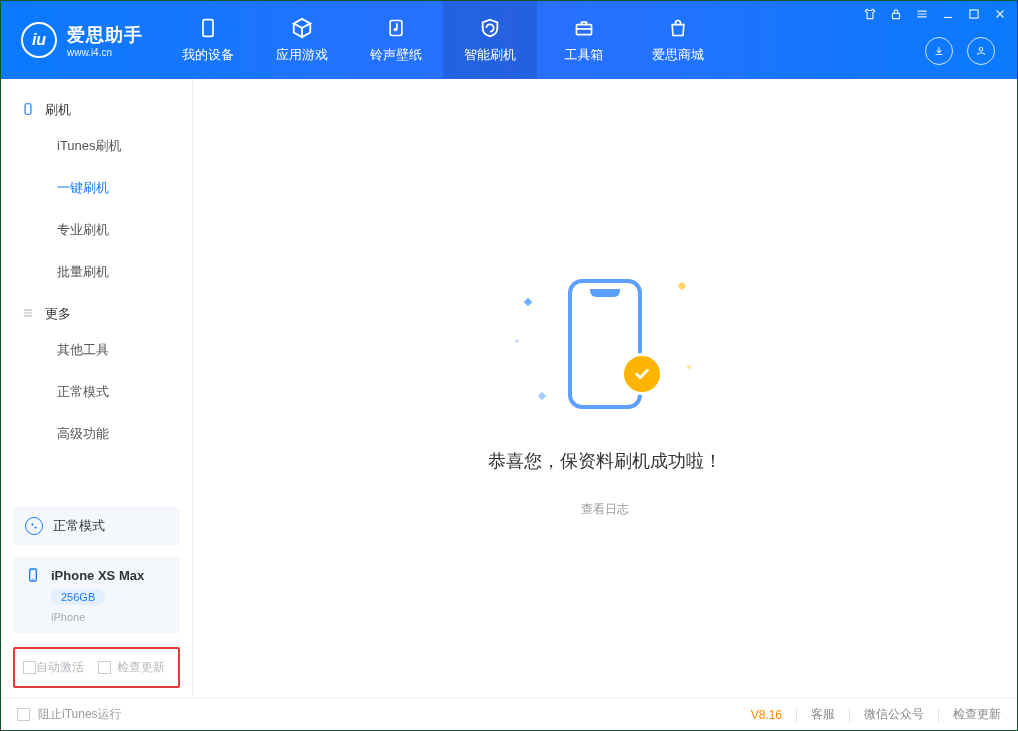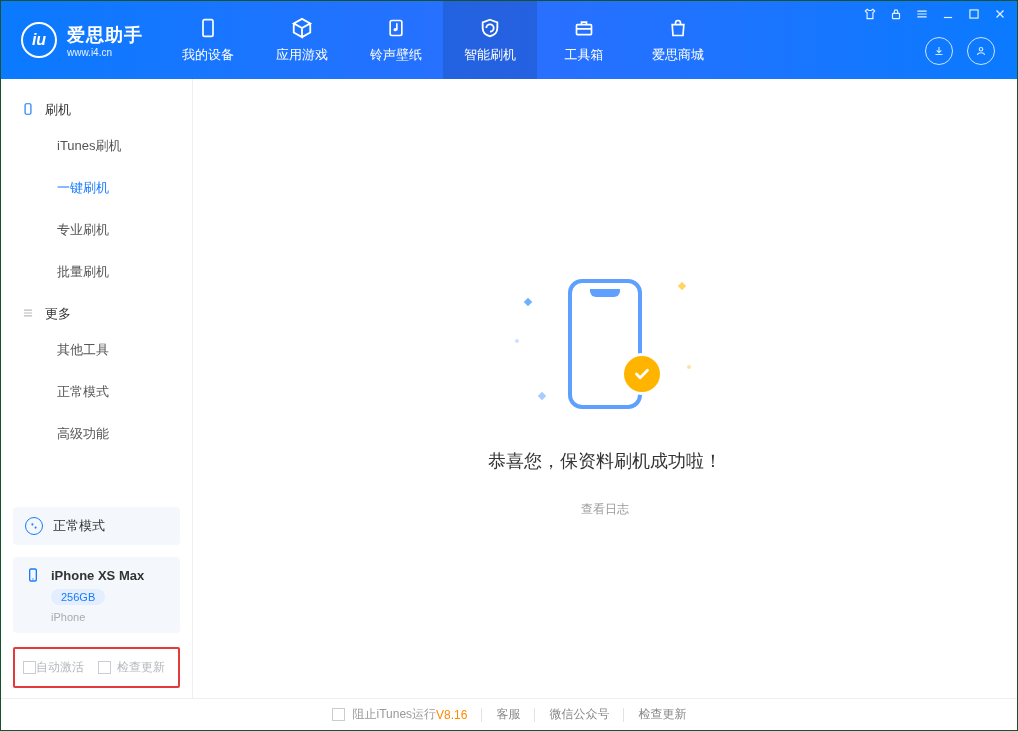--- a/index.html
+++ b/index.html
@@ -154,21 +154,21 @@
   .ok-btn {
     display:inline-block; border:1px solid #d9dde2; background:#fff;
     padding: 10px 44px; font-size: 14px; color:#333; cursor:pointer;
     margin-bottom: 18px;
   }
   .log-link { font-size: 12px; color:#999; cursor:pointer; }
 
   
   .statusbar {
     height: 32px; border-top:1px solid #eef0f3;
-    display:flex; align-items:center; justify-content:center;
+    display:flex; align-items:center; justify-content:space-between;
     padding: 0 16px; font-size: 12px; color:#999;
   }
   .status-left { display:flex; align-items:center; gap:8px; }
   .status-right { display:flex; align-items:center; gap:14px; }
   .divider { width:1px; height:14px; background:#e0e3e7; }
   .orange { color:#ff8a00; }
   .link { color:#888; cursor:pointer; }
 </style>
 </head>
 <body>

